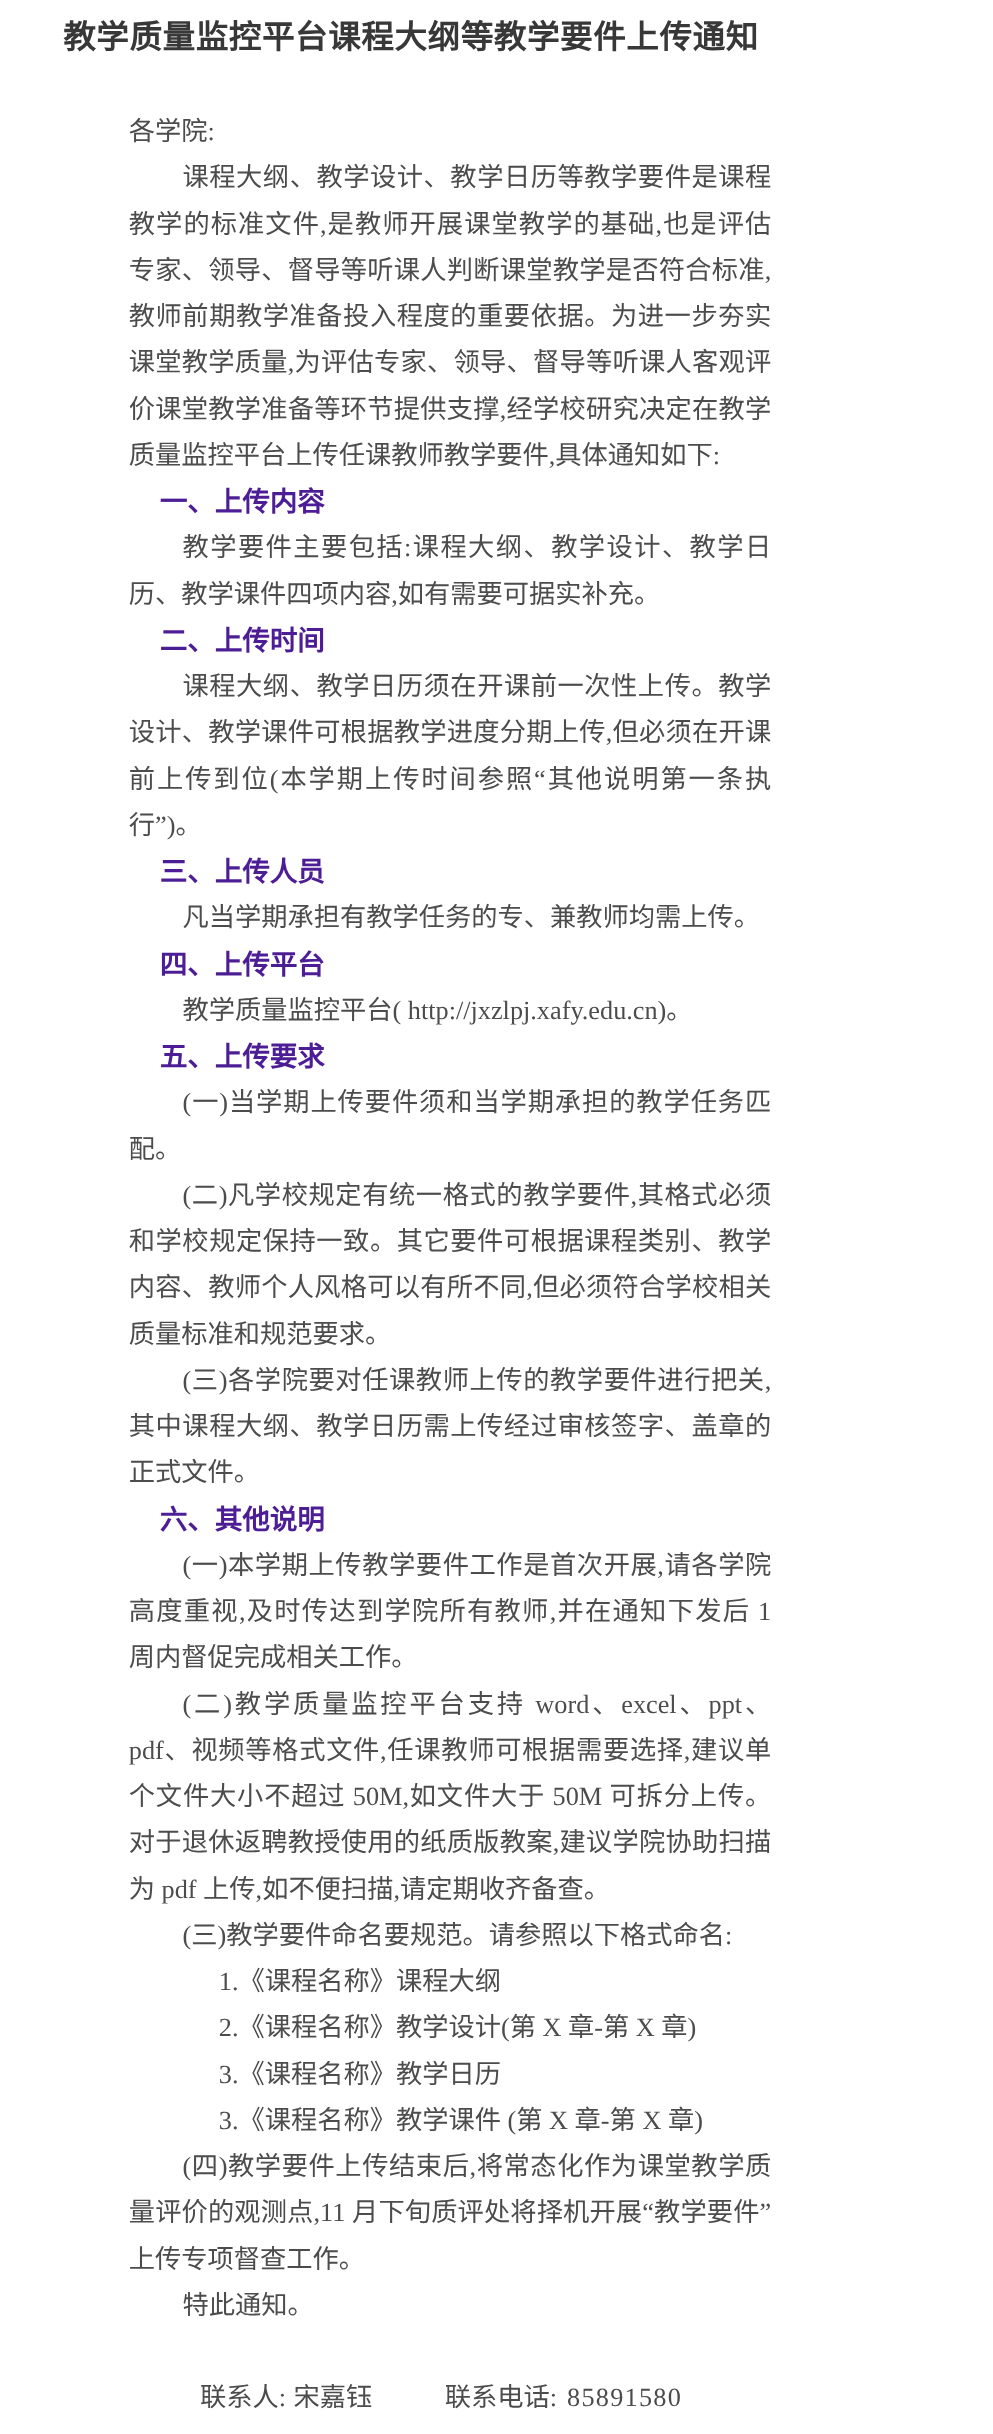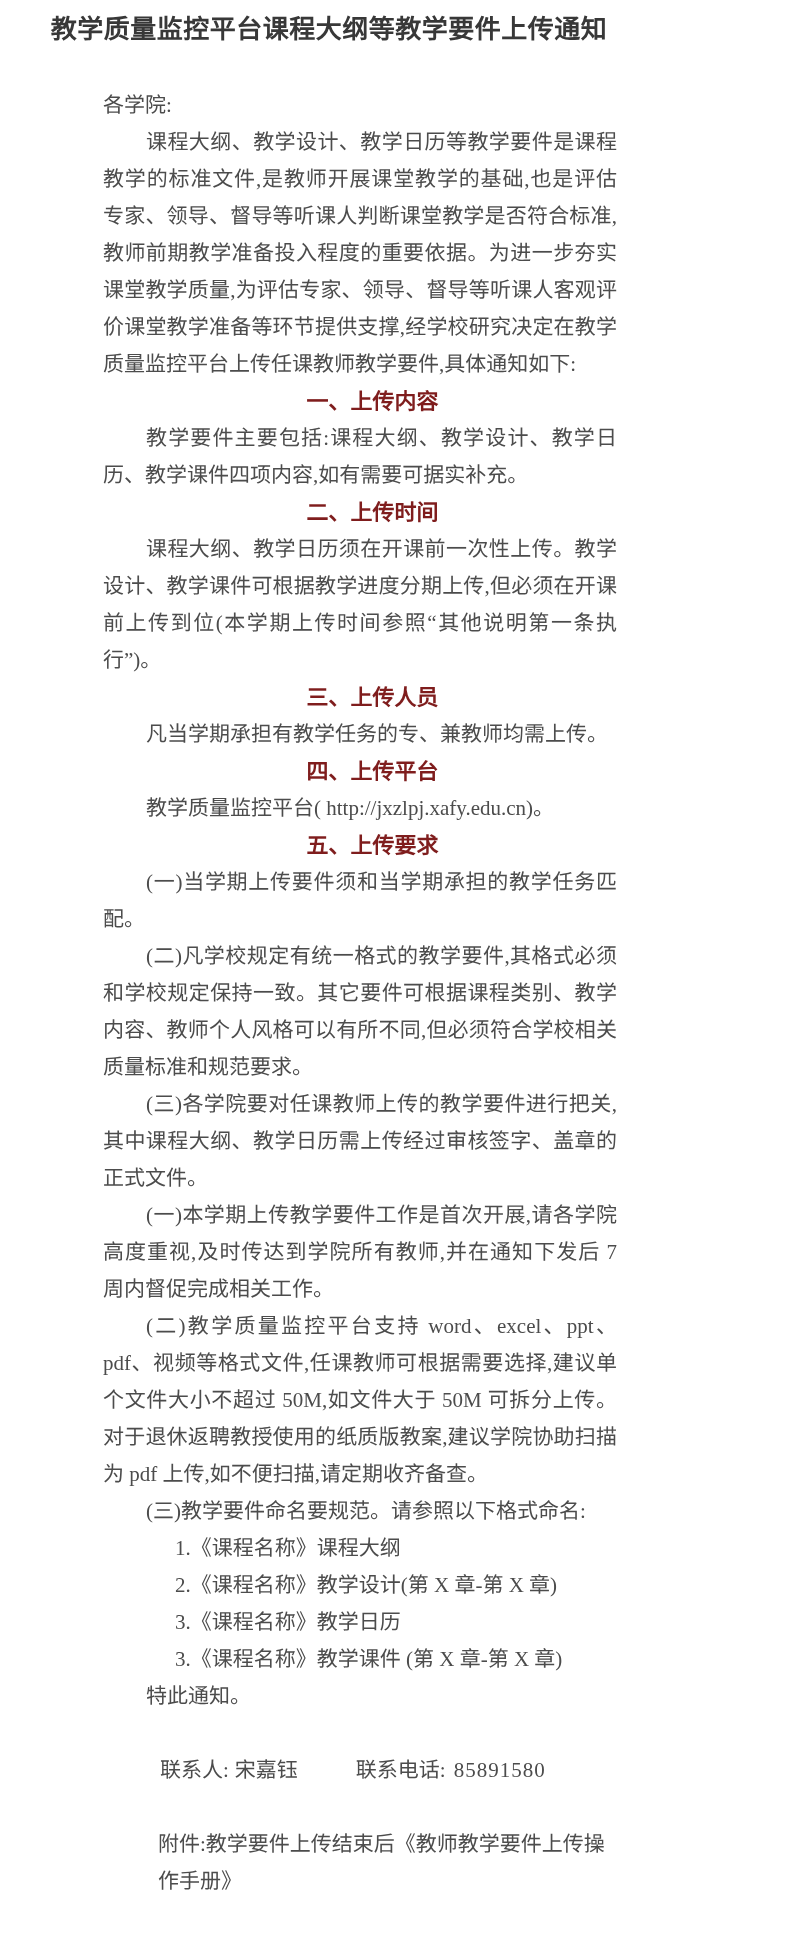--- a/index.html
+++ b/index.html
@@ -35,23 +35,23 @@
   }
   .content p { margin: 0; }
   .salutation { text-indent: 0; }
   .para { text-indent: 43px; }
   .heading {
     margin: 0;
     font-family: "Liberation Sans", "DejaVu Sans", sans-serif;
     font-size: 22px;
     line-height: 37px;
     font-weight: bold;
-    color: #7f1d1d;
+    color: #4c1d95;
     text-indent: 25px;
-    text-align: center;
+    text-align: left;
   }
   .list-item {
     padding-left: 72px;
     text-indent: 0;
     text-align: left;
   }
   .closing { text-indent: 43px; }
   .contact-line {
     margin-top: 37px !important;
     padding-left: 57px;
@@ -89,29 +89,31 @@
     <p class="para">凡当学期承担有教学任务的专、兼教师均需上传。</p>
 
     <p class="heading">四、上传平台</p>
     <p class="para">教学质量监控平台( http://jxzlpj.xafy.edu.cn)。</p>
 
     <p class="heading">五、上传要求</p>
     <p class="para">(一)当学期上传要件须和当学期承担的教学任务匹配。</p>
     <p class="para">(二)凡学校规定有统一格式的教学要件,其格式必须和学校规定保持一致。其它要件可根据课程类别、教学内容、教师个人风格可以有所不同,但必须符合学校相关质量标准和规范要求。</p>
     <p class="para">(三)各学院要对任课教师上传的教学要件进行把关,其中课程大纲、教学日历需上传经过审核签字、盖章的正式文件。</p>
 
-    <p class="para">(一)本学期上传教学要件工作是首次开展,请各学院高度重视,及时传达到学院所有教师,并在通知下发后 7 周内督促完成相关工作。</p>
+    <p class="heading">六、其他说明</p>
+    <p class="para">(一)本学期上传教学要件工作是首次开展,请各学院高度重视,及时传达到学院所有教师,并在通知下发后 1 周内督促完成相关工作。</p>
     <p class="para">(二)教学质量监控平台支持 word、excel、ppt、pdf、视频等格式文件,任课教师可根据需要选择,建议单个文件大小不超过 50M,如文件大于 50M 可拆分上传。对于退休返聘教授使用的纸质版教案,建议学院协助扫描为 pdf 上传,如不便扫描,请定期收齐备查。</p>
     <p class="para">(三)教学要件命名要规范。请参照以下格式命名:</p>
 
     <p class="list-item">1.《课程名称》课程大纲</p>
     <p class="list-item">2.《课程名称》教学设计(第 X 章-第 X 章)</p>
     <p class="list-item">3.《课程名称》教学日历</p>
     <p class="list-item">3.《课程名称》教学课件 (第 X 章-第 X 章)</p>
 
+    <p class="para">(四)教学要件上传结束后,将常态化作为课堂教学质量评价的观测点,11 月下旬质评处将择机开展“教学要件”上传专项督查工作。</p>
 
     <p class="closing">特此通知。</p>
 
     <p class="contact-line"><span>联系人:</span><span class="contact-name">宋嘉钰</span><span class="contact-phone-label">联系电话:</span><span class="contact-phone">85891580</span></p>
 
     <p class="attachment-line">附件:教学要件上传结束后《教师教学要件上传操作手册》</p>
 
   </div>
 </div>
 

